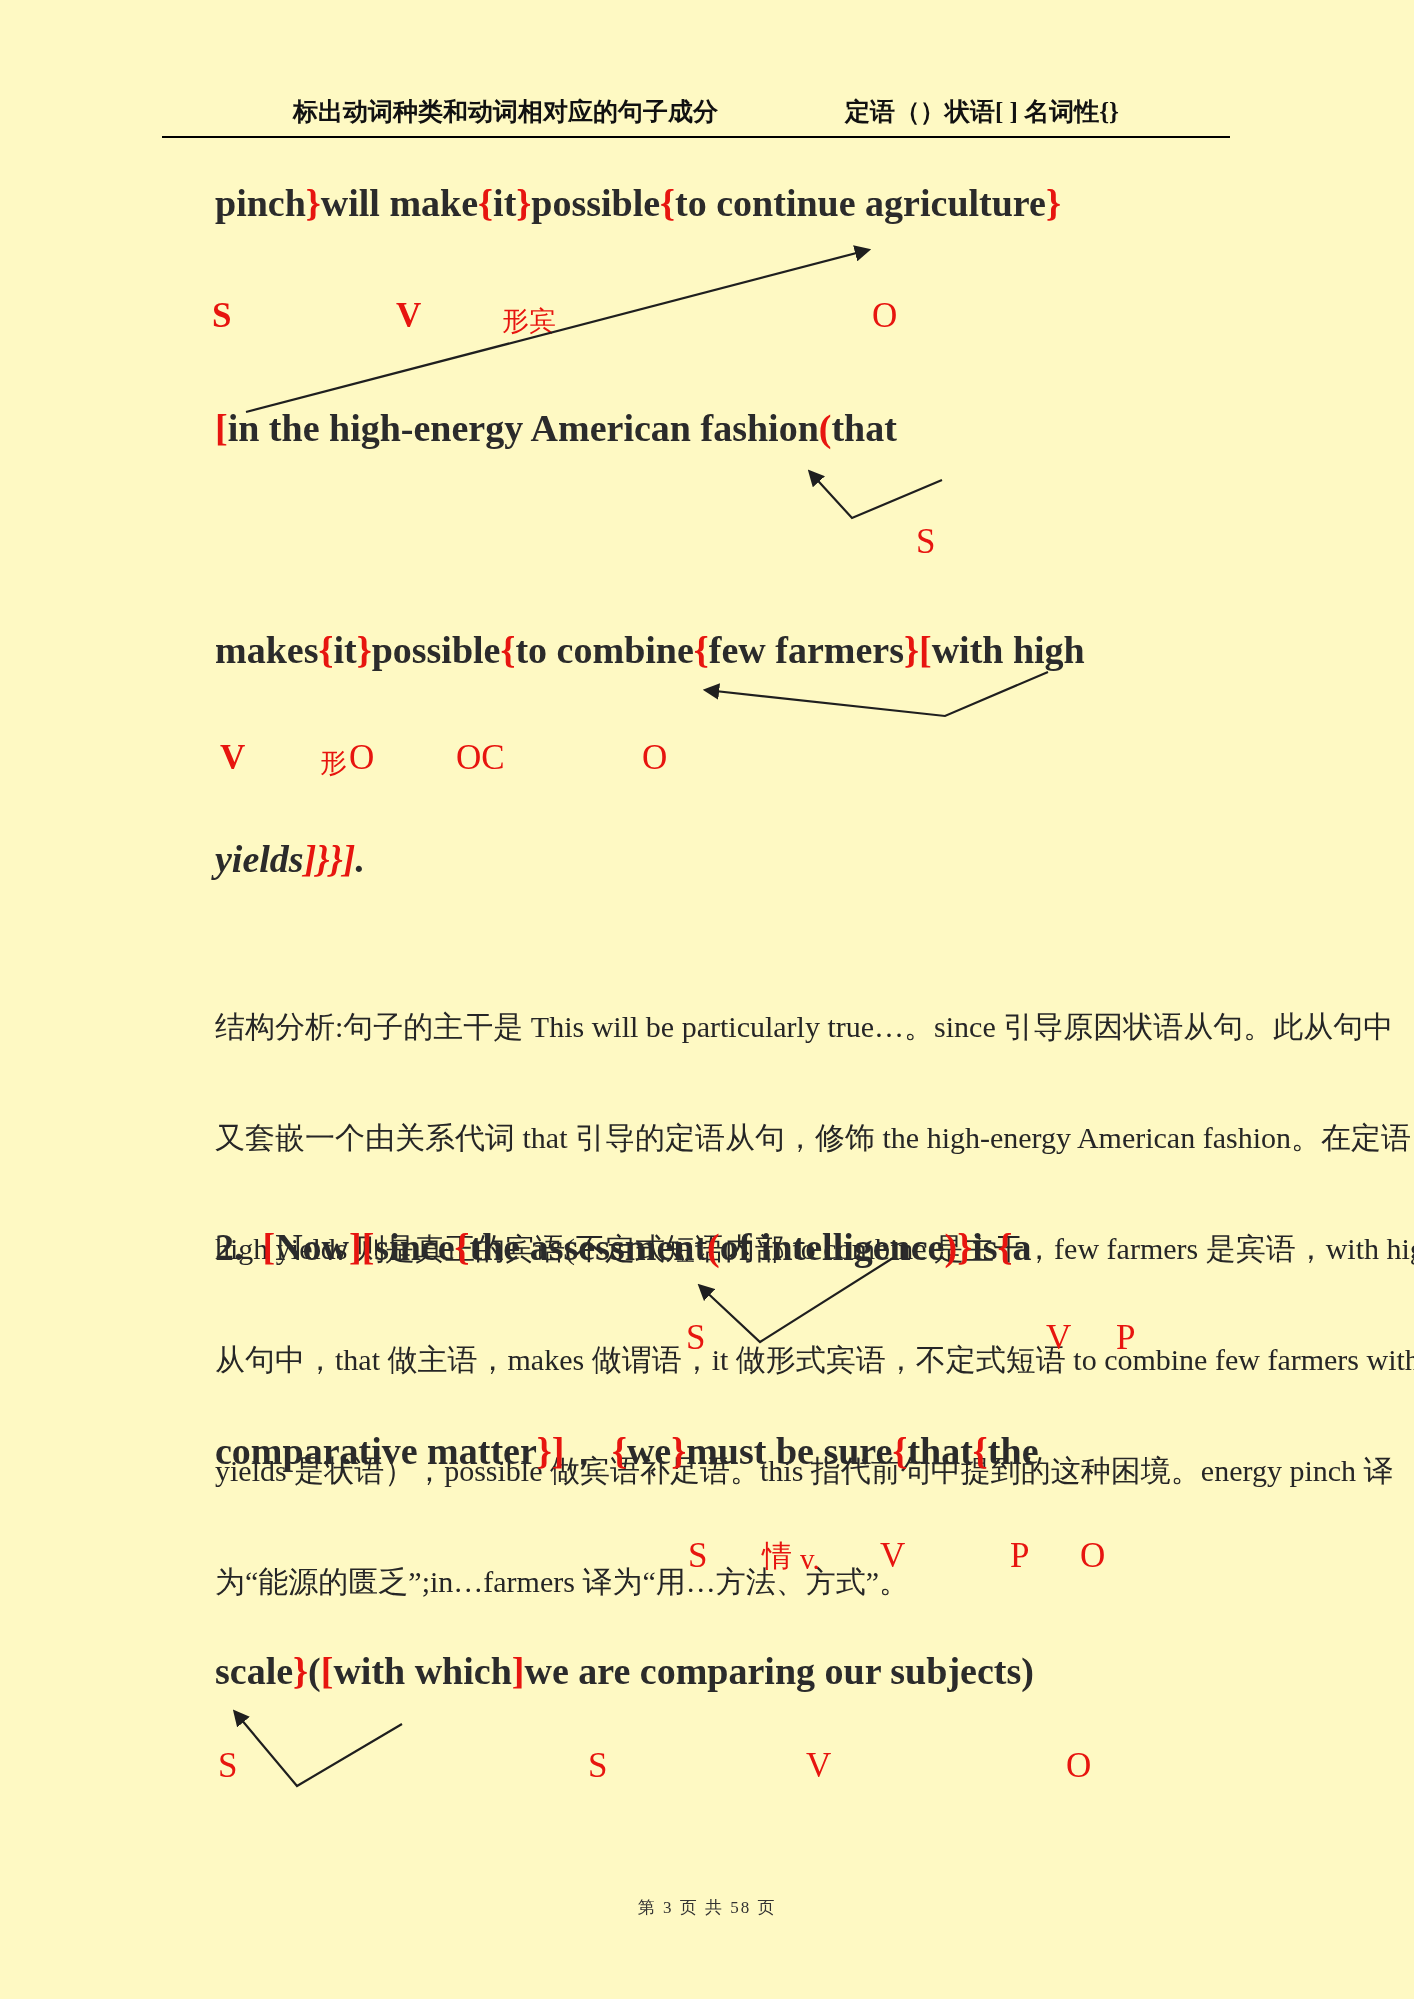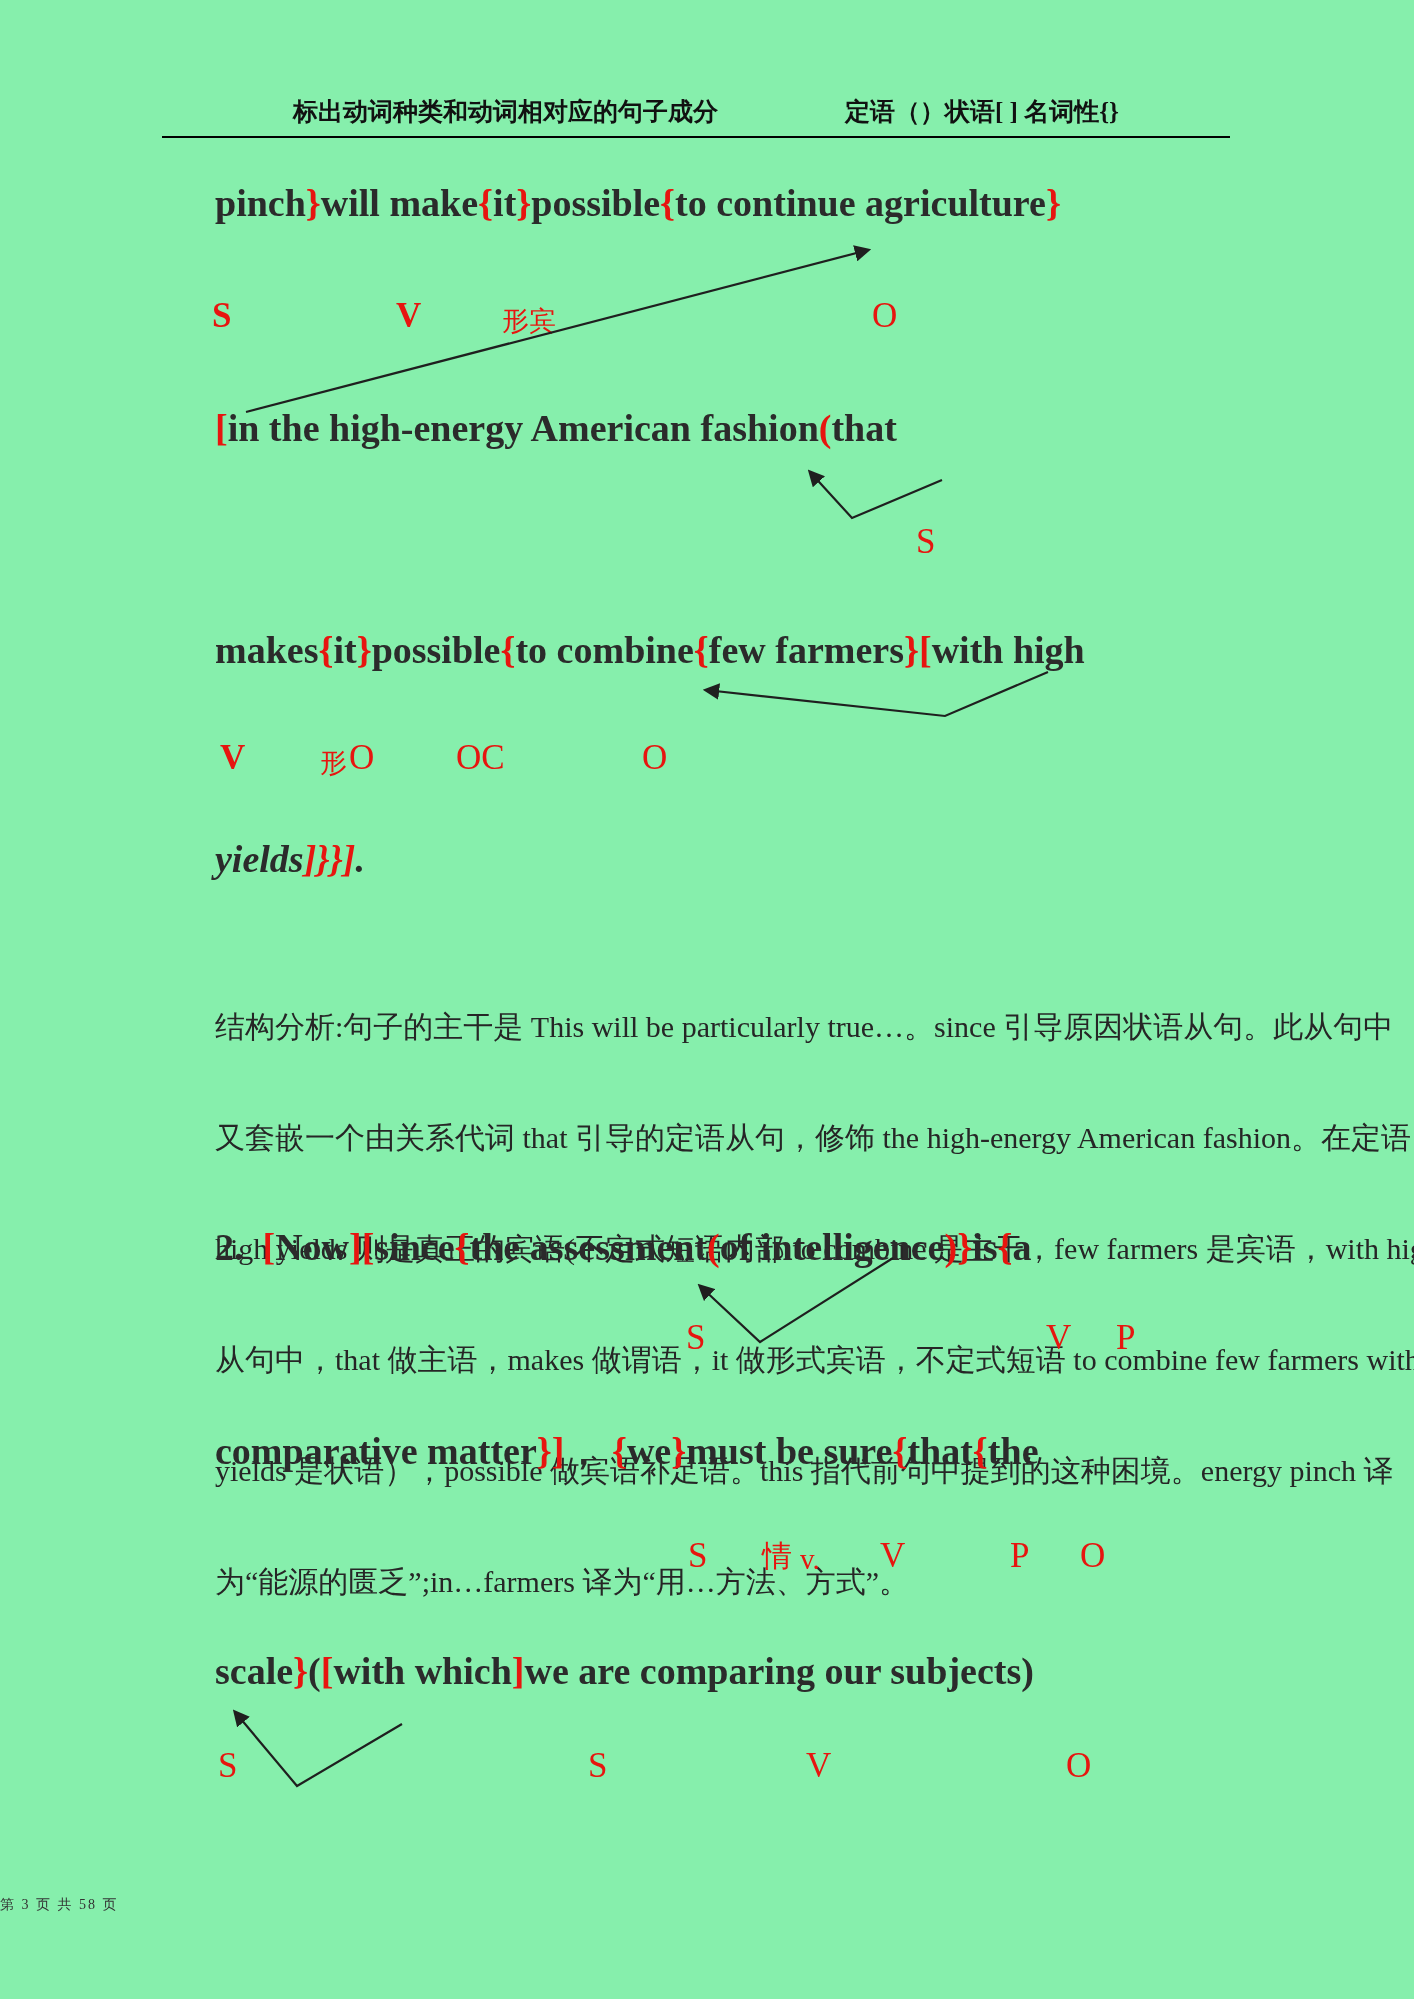--- a/index.html
+++ b/index.html
@@ -4,21 +4,21 @@
 <style>
   :root{
     --red:#e7150f;
     --ink:#2b2b2b;
   }
   html,body{margin:0;padding:0;background:#ffffff;}
   .page{
     position:relative;
     width:1414px;
     height:1999px;
-    background:#86efac;
+    background:#fef9c3;
     font-family:"Liberation Serif", serif;
     overflow:hidden;
   }
   .abs{position:absolute;}
   
   .hdr{
     font-size:25px;
     font-weight:bold;
     color:#111111;
     white-space:pre;
@@ -58,22 +58,22 @@
     color:#262626;
     line-height:37px;
     white-space:pre;
   }
   .para .pline{height:37px;}
   
   .footer{
     position:absolute;
     left:0; top:1896px;
     width:1414px;
-    text-align:left;
-    font-size:14px;
+    text-align:center;
+    font-size:17px;
     color:#333333;
     letter-spacing:2px;
   }
   svg.overlay{
     position:absolute;
     left:0; top:0;
     width:1414px; height:1999px;
     pointer-events:none;
   }
   svg.overlay .arr{

